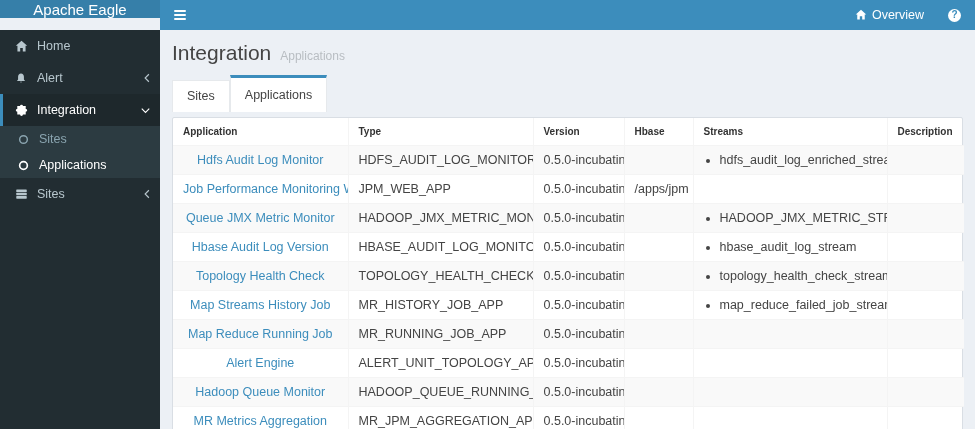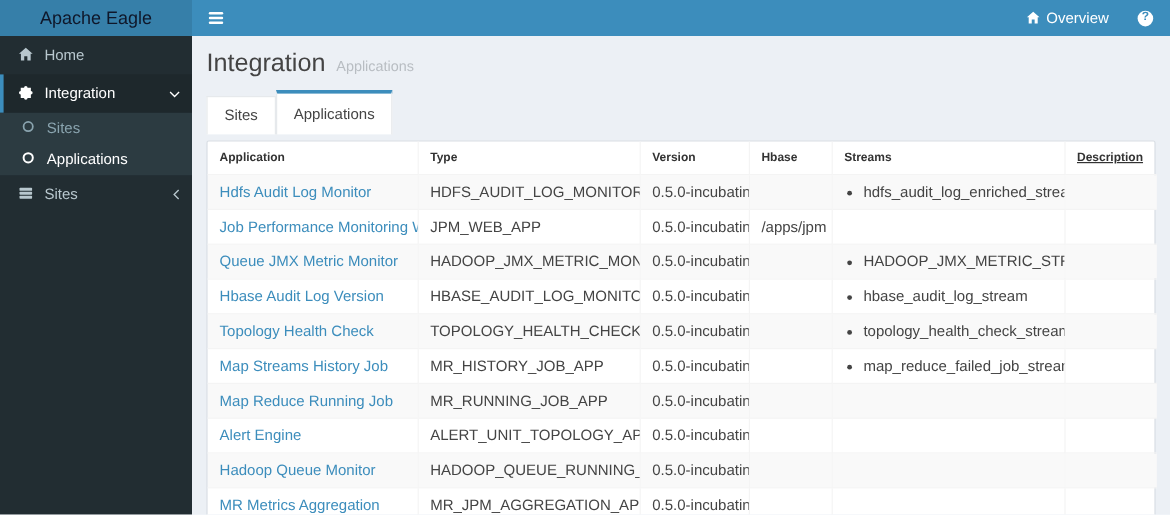--- a/index.html
+++ b/index.html
@@ -14,37 +14,37 @@
     --table-border:#f4f4f4;
     --box-border:#d9dee4;
   }
   *{box-sizing:border-box;margin:0;padding:0;}
   html,body{margin:0;padding:0;background:#fff;}
   body{font-family:"Liberation Sans","DejaVu Sans",sans-serif;}
   .app{position:relative;width:975px;height:429px;overflow:hidden;background:var(--content-bg);}
 
   
   .navbar{position:absolute;top:0;left:0;width:975px;height:30px;display:flex;}
-  .logo{width:160px;height:30px;background:var(--logo-bg);color:#0f172a;
+  .logo{width:160px;height:18px;background:var(--logo-bg);color:#ffffff;
         display:flex;align-items:center;justify-content:center;font-size:15px;flex:0 0 160px;}
   .navbar-main{flex:1;background:var(--accent);display:flex;align-items:center;justify-content:space-between;}
   .hamburger{width:40px;height:30px;display:flex;flex-direction:column;align-items:center;
              justify-content:center;gap:2px;cursor:pointer;}
   .hamburger i{display:block;width:12px;height:2px;background:#fff;border-radius:1px;}
   .navbar-spacer{flex:1;}
   .nav-overview{display:flex;align-items:center;gap:5px;color:#fff;font-size:12.5px;
                 padding:0 10px;height:30px;cursor:pointer;}
   .nav-help{display:flex;align-items:center;justify-content:center;height:30px;padding:0 14px;cursor:pointer;}
   .help-circle{width:13px;height:13px;border-radius:50%;background:#fff;color:var(--accent);
                font-size:10px;font-weight:bold;display:flex;align-items:center;justify-content:center;line-height:1;}
   .icon-svg{display:inline-block;vertical-align:middle;}
 
   
   .sidebar{position:absolute;top:30px;left:0;width:160px;height:399px;background:var(--sidebar-bg);}
-  .menu-item{display:flex;gap:9px;padding:9px 10px 9px 14px;
+  .menu-item{display:flex;align-items:center;gap:9px;padding:9px 10px 9px 14px;
              color:var(--sidebar-text);font-size:12.5px;cursor:pointer;}
   .menu-item .mi-icon{width:14px;display:flex;justify-content:center;flex:0 0 14px;}
   .menu-item .mi-label{flex:1;}
   .menu-item .mi-chevron{display:flex;align-items:center;}
   .menu-item.active{background:var(--active-item-bg);color:#fff;
                     border-left:3px solid var(--accent);padding-left:11px;}
   .submenu{background:var(--submenu-bg);}
   .submenu .menu-item{padding:6px 10px 6px 16px;font-size:12.5px;color:#8aa4af;}
   .submenu .menu-item.sub-active{color:#fff;}
 
@@ -57,24 +57,24 @@
 
   .tabs{display:flex;align-items:flex-end;}
   .tab{background:#fff;border:1px solid #e6e9ec;border-bottom:none;padding:8px 14px 9px 14px;
        font-size:12.5px;color:#444;cursor:pointer;}
   .tab.active{border-top:3px solid var(--accent);padding-top:10px;padding-bottom:10px;}
 
   .box{background:#fff;border:1px solid var(--box-border);margin-top:5px;border-radius:2px;}
   table{width:100%;border-collapse:collapse;table-layout:fixed;}
   th{font-size:10px;color:#333;text-align:left;padding:8px 10px;font-weight:bold;
      border:1px solid var(--table-border);border-top:none;}
-  th:first-child{border-left:none;} th:last-child{border-right:none;text-decoration:underline;}
+  th:first-child{border-left:none;} th:last-child{border-right:none;}
   td{font-size:12.5px;color:#444;padding:7px 10px;border:1px solid var(--table-border);
      vertical-align:middle;overflow:hidden;white-space:nowrap;}
-  td:first-child{border-left:none;} td:last-child{border-right:none;}
+  td:first-child{border-left:none;text-align:center;} td:last-child{border-right:none;}
   tbody tr:nth-child(odd){background:var(--stripe);}
   td a{color:var(--accent);text-decoration:none;cursor:pointer;}
   .streams-list{margin:0;padding-left:16px;list-style:disc;}
   .streams-list li{font-size:12.5px;color:#444;}
 </style>
 </head>
 <body>
 
 <div class="app">
 
@@ -100,20 +100,33 @@
   </div>
 
   <div class="sidebar">
     <div class="menu-item">
       <span class="mi-icon">
         <svg width="13" height="13" viewBox="0 0 16 16">
             <path d="M8 1 L15 7.2 H13 V14 H9.6 V9.8 H6.4 V14 H3 V7.2 H1 Z" fill="currentColor"></path>
           </svg>
       </span>
       <span class="mi-label">Home</span>
+    </div>
+    <div class="menu-item">
+      <span class="mi-icon">
+        <svg width="12" height="13" viewBox="0 0 16 16">
+            <path d="M8 1.2 C5.6 1.2 4.1 3.2 4.1 5.8 L4.1 9.4 L2.6 11.4 L13.4 11.4 L11.9 9.4 L11.9 5.8 C11.9 3.2 10.4 1.2 8 1.2 Z M6.6 12.4 A1.5 1.5 0 0 0 9.4 12.4 Z" fill="currentColor"></path>
+          </svg>
+      </span>
+      <span class="mi-label">Alert</span>
+      <span class="mi-chevron">
+        <svg width="6" height="10" viewBox="0 0 8 12">
+            <path d="M6.5 1 L1.5 6 L6.5 11" fill="none" stroke="currentColor" stroke-width="1.5"></path>
+          </svg>
+      </span>
     </div>
     <div class="menu-item active">
       <span class="mi-icon">
         <svg width="13" height="13" viewBox="0 0 16 16">
             <path d="M6.2 2.6 a1.8 1.8 0 0 1 3.6 0 h3.4 v3.4 a1.8 1.8 0 0 1 0 3.6 v3.4 h-3.4 a1.8 1.8 0 0 1 -3.6 0 H2.8 v-3.4 a1.8 1.8 0 0 1 0 -3.6 V2.6 Z" fill="currentColor"></path>
           </svg>
       </span>
       <span class="mi-label">Integration</span>
       <span class="mi-chevron">
         <svg width="9" height="7" viewBox="0 0 12 8">

